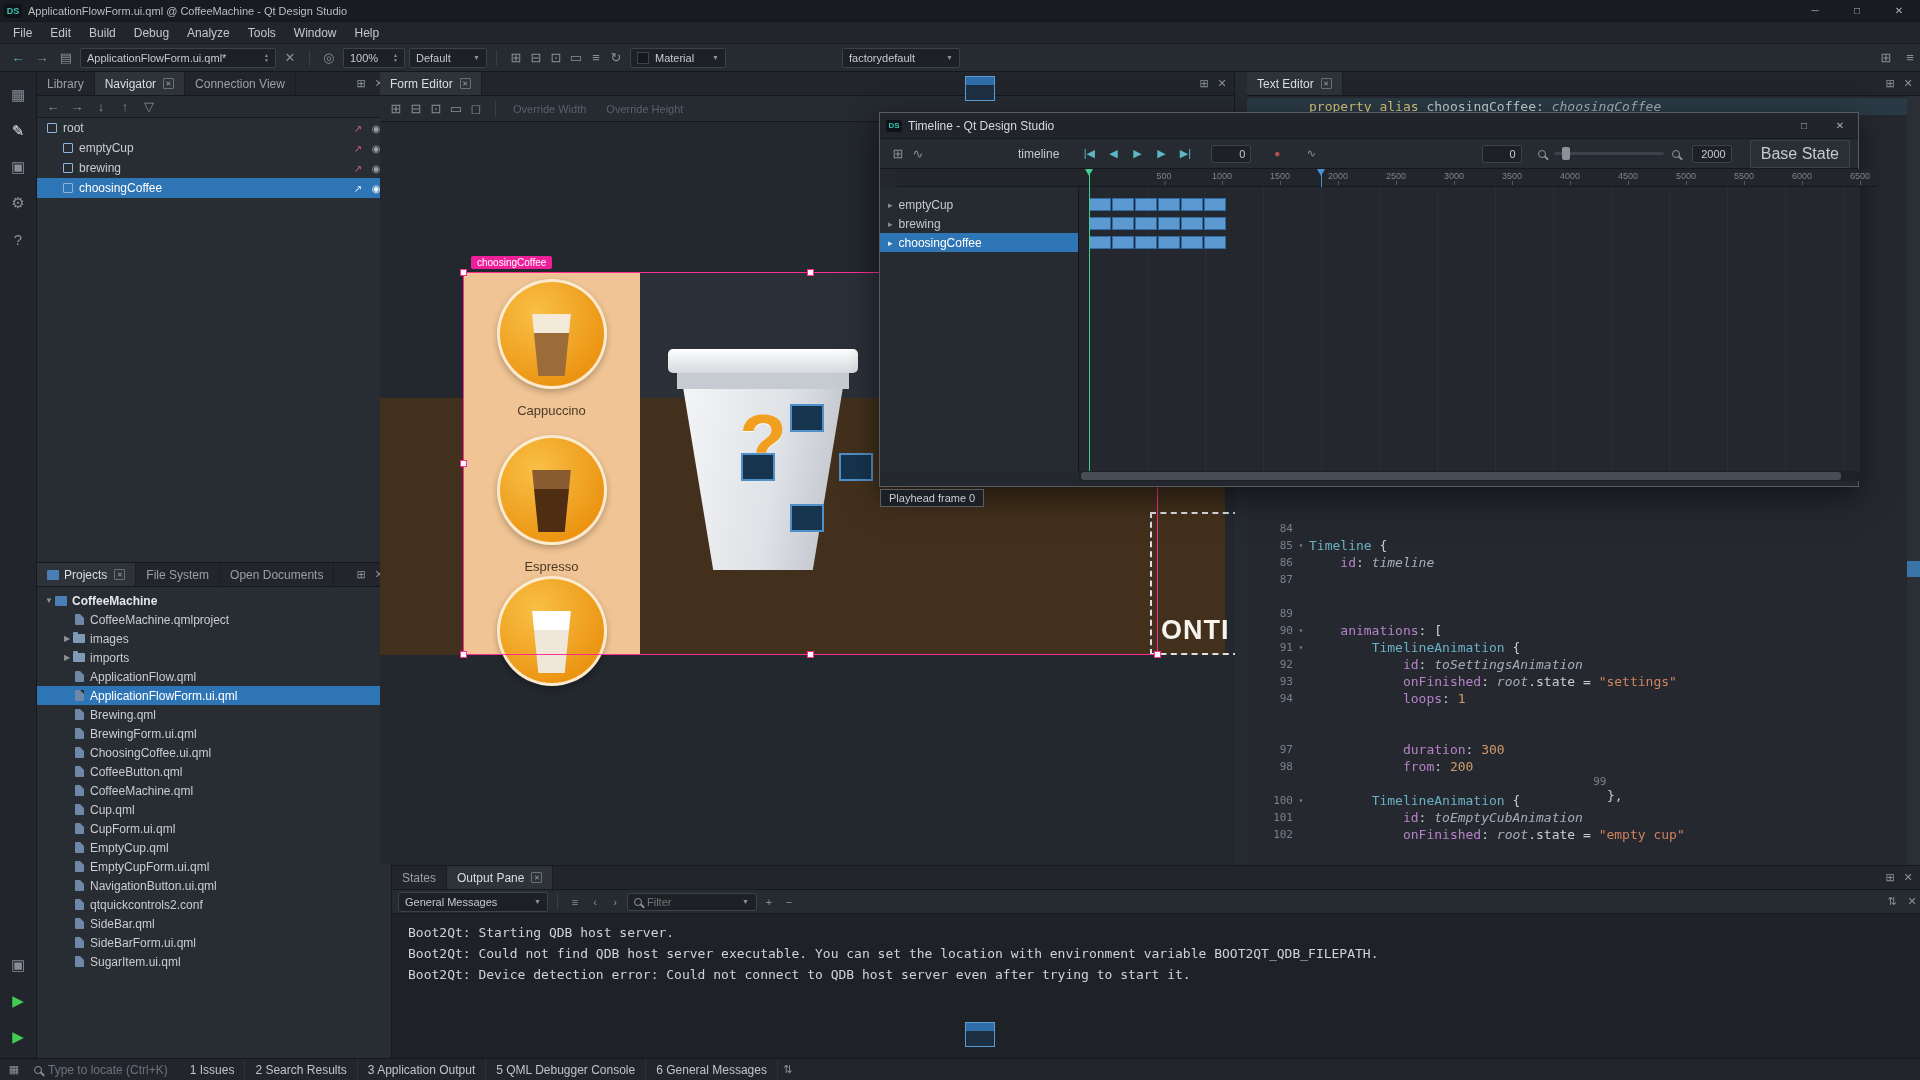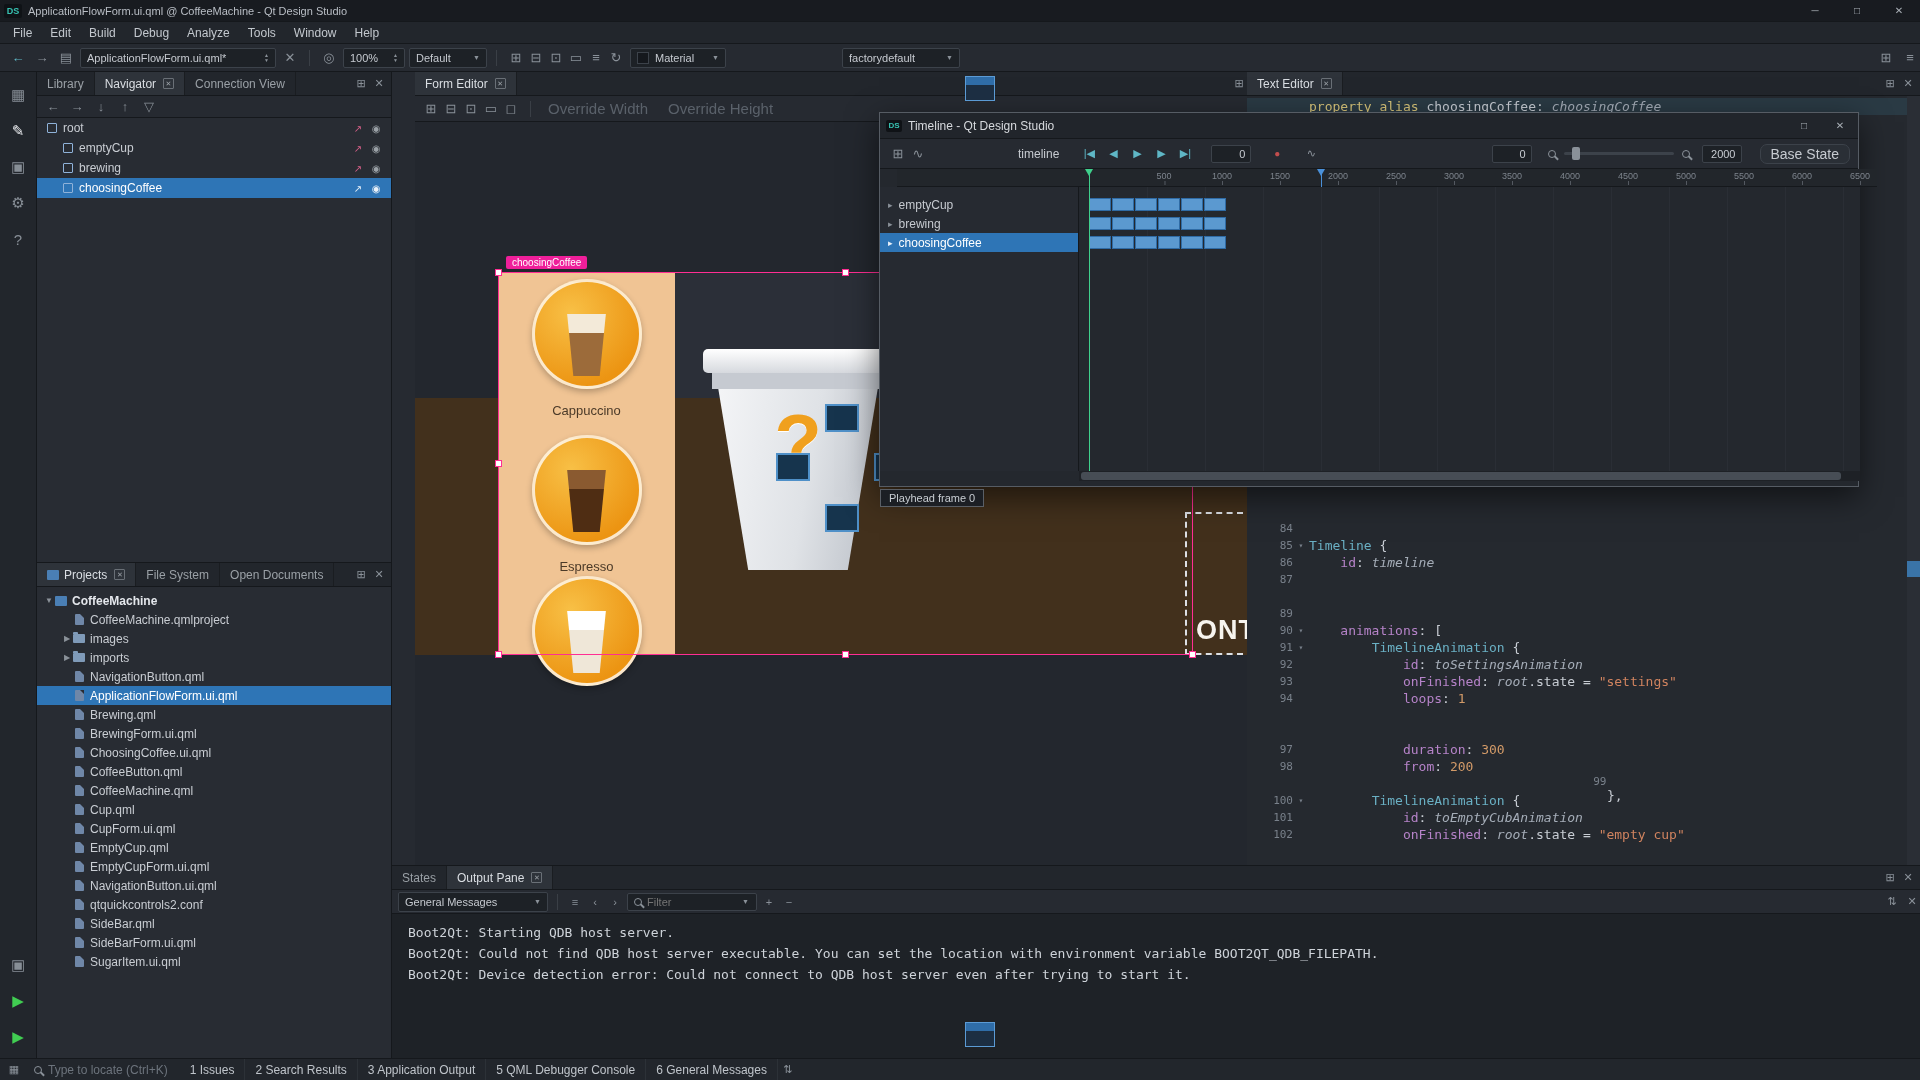--- a/index.html
+++ b/index.html
@@ -55,23 +55,23 @@
   #proj-panel{left:37px;top:562px;width:355px;height:496px;background:var(--bg4);border-right:1px solid var(--line);border-top:1px solid var(--line);}
   .proj-row{height:19px;display:flex;align-items:center;font-size:12px;color:#c9cdd3;}
   .proj-row.selected{background:var(--sel);color:#fff;}
   .proj-row .tw{width:12px;text-align:center;font-size:8px;color:var(--dim);flex:0 0 auto;}
   .ic-folder{width:12px;height:9px;background:#7f9ab8;border-radius:1px;position:relative;margin-right:5px;flex:0 0 auto;}
   .ic-folder::before{content:"";position:absolute;top:-2px;left:0;width:5px;height:2px;background:#7f9ab8;border-radius:1px 1px 0 0;}
   .ic-doc{width:9px;height:11px;background:#6f87a8;border-radius:1px;margin-right:6px;margin-left:2px;flex:0 0 auto;position:relative;}
   .ic-doc::after{content:"";position:absolute;right:0;top:0;border:2px solid var(--bg4);border-left-color:transparent;border-bottom-color:transparent;}
   .ic-proj{width:12px;height:10px;background:#4a7fb5;border-radius:1px;margin-right:5px;flex:0 0 auto;}
   
-  #form-pane{left:415px;top:72px;width:855px;height:793px;background:#fdba74;border-right:1px solid var(--line);}
+  #form-pane{left:380px;top:72px;width:855px;height:793px;background:#fdba74;border-right:1px solid var(--line);}
   #form-toolbar{height:26px;background:var(--bg3);display:flex;align-items:center;gap:4px;padding-left:6px;border-bottom:1px solid var(--line);}
-  .disabled-chip{color:#5a616a;font-size:15px;padding:0 8px;}
+  .disabled-chip{color:#5a616a;font-size:11px;padding:0 8px;}
   #canvas{position:absolute;left:0;top:50px;width:855px;height:743px;overflow:hidden;background:#23272e;}
   #brown{position:absolute;left:0;top:276px;width:845px;height:257px;background:#42301c;}
   #comp-leftcol{position:absolute;left:83px;top:150px;width:177px;height:383px;background:#f0c494;}
   #comp-topdark{position:absolute;left:260px;top:150px;width:518px;height:126px;background:#2b2f38;}
   .coffee-item{position:absolute;left:0;width:177px;text-align:center;}
   .coffee-circle{width:110px;height:110px;border-radius:50%;margin:0 auto;border:3px solid rgba(255,255,255,.78);background:radial-gradient(circle at 35% 30%, #f8c046, #ec9412 75%);box-shadow:0 3px 6px rgba(0,0,0,.25);display:flex;align-items:flex-end;justify-content:center;overflow:hidden;}
   .glass{width:44px;height:62px;margin-bottom:10px;clip-path:polygon(6% 0,94% 0,80% 100%,20% 100%);border-radius:2px;}
   .coffee-label{margin-top:14px;font-size:13px;color:#4b3a28;}
   #cup{position:absolute;left:288px;top:227px;width:190px;height:221px;}
   #cup .lid{position:absolute;left:0;top:0;width:190px;height:24px;background:linear-gradient(#ffffff,#d6d9de);border-radius:5px;}
@@ -124,21 +124,21 @@
   .kf-bar{position:absolute;left:10px;display:flex;gap:1px;}
   .kf-cell{width:22px;height:13px;background:#5b99d0;border:1px solid #2f6ba5;}
   #playhead{position:absolute;left:209px;top:56px;width:1px;height:302px;background:#3fd08c;z-index:5;}
   #playhead::before{content:"";position:absolute;left:-4px;top:0;border-left:4px solid transparent;border-right:4px solid transparent;border-top:7px solid #3fd08c;}
   #endmarker{position:absolute;left:441px;top:56px;width:1px;height:18px;background:#4a90d9;}
   #endmarker::before{content:"";position:absolute;left:-4px;top:0;border-left:4px solid transparent;border-right:4px solid transparent;border-top:7px solid #4a90d9;}
   #tl-hscroll{position:absolute;left:199px;top:358px;width:781px;height:10px;background:#1e2126;}
   #tl-hthumb{position:absolute;left:2px;top:1px;width:760px;height:8px;background:#474d55;border-radius:3px;}
   .slider{width:110px;height:3px;background:#3c424a;position:relative;border-radius:2px;}
   .slider .thumb{position:absolute;left:8px;top:-5px;width:8px;height:13px;background:#8a9199;border-radius:2px;}
-  .btn{height:20px;background:#2a2f36;border:1px solid #3c424a;border-radius:7px;color:#c6cad0;font-size:14px;display:inline-flex;align-items:center;padding:0 10px;}
+  .btn{height:28px;background:#2a2f36;border:1px solid #3c424a;border-radius:0;color:#c6cad0;font-size:16px;display:inline-flex;align-items:center;padding:0 10px;}
   
   #tooltip{left:880px;top:489px;background:#1c1f24;border:1px solid #5a5f66;color:#c8cdd2;font-size:11px;padding:2px 8px;z-index:55;}
   .ghost{width:30px;height:25px;background:#1c2e42;border:1px solid #5b9bd5;z-index:60;}
   .ghost::before{content:"";display:block;height:8px;background:#2f6da8;}
 </style>
 </head>
 <body>
 
 <div id="app">
 
@@ -314,21 +314,21 @@
           <span>images</span>
         </div>
         <div class="proj-row" style="padding-left: 24px;">
           <span class="tw">▶</span>
           <span class="ic-folder"></span>
           <span>imports</span>
         </div>
         <div class="proj-row" style="padding-left: 24px;">
           <span class="tw"></span>
           <span class="ic-doc"></span>
-          <span>NavigationButton.qml</span>
+          <span>ApplicationFlow.qml</span>
         </div>
         <div class="proj-row selected" style="padding-left: 24px;">
           <span class="tw"></span>
           <span class="ic-doc"></span>
           <span>ApplicationFlowForm.ui.qml</span>
         </div>
         <div class="proj-row" style="padding-left: 24px;">
           <span class="tw"></span>
           <span class="ic-doc"></span>
           <span>Brewing.qml</span>

